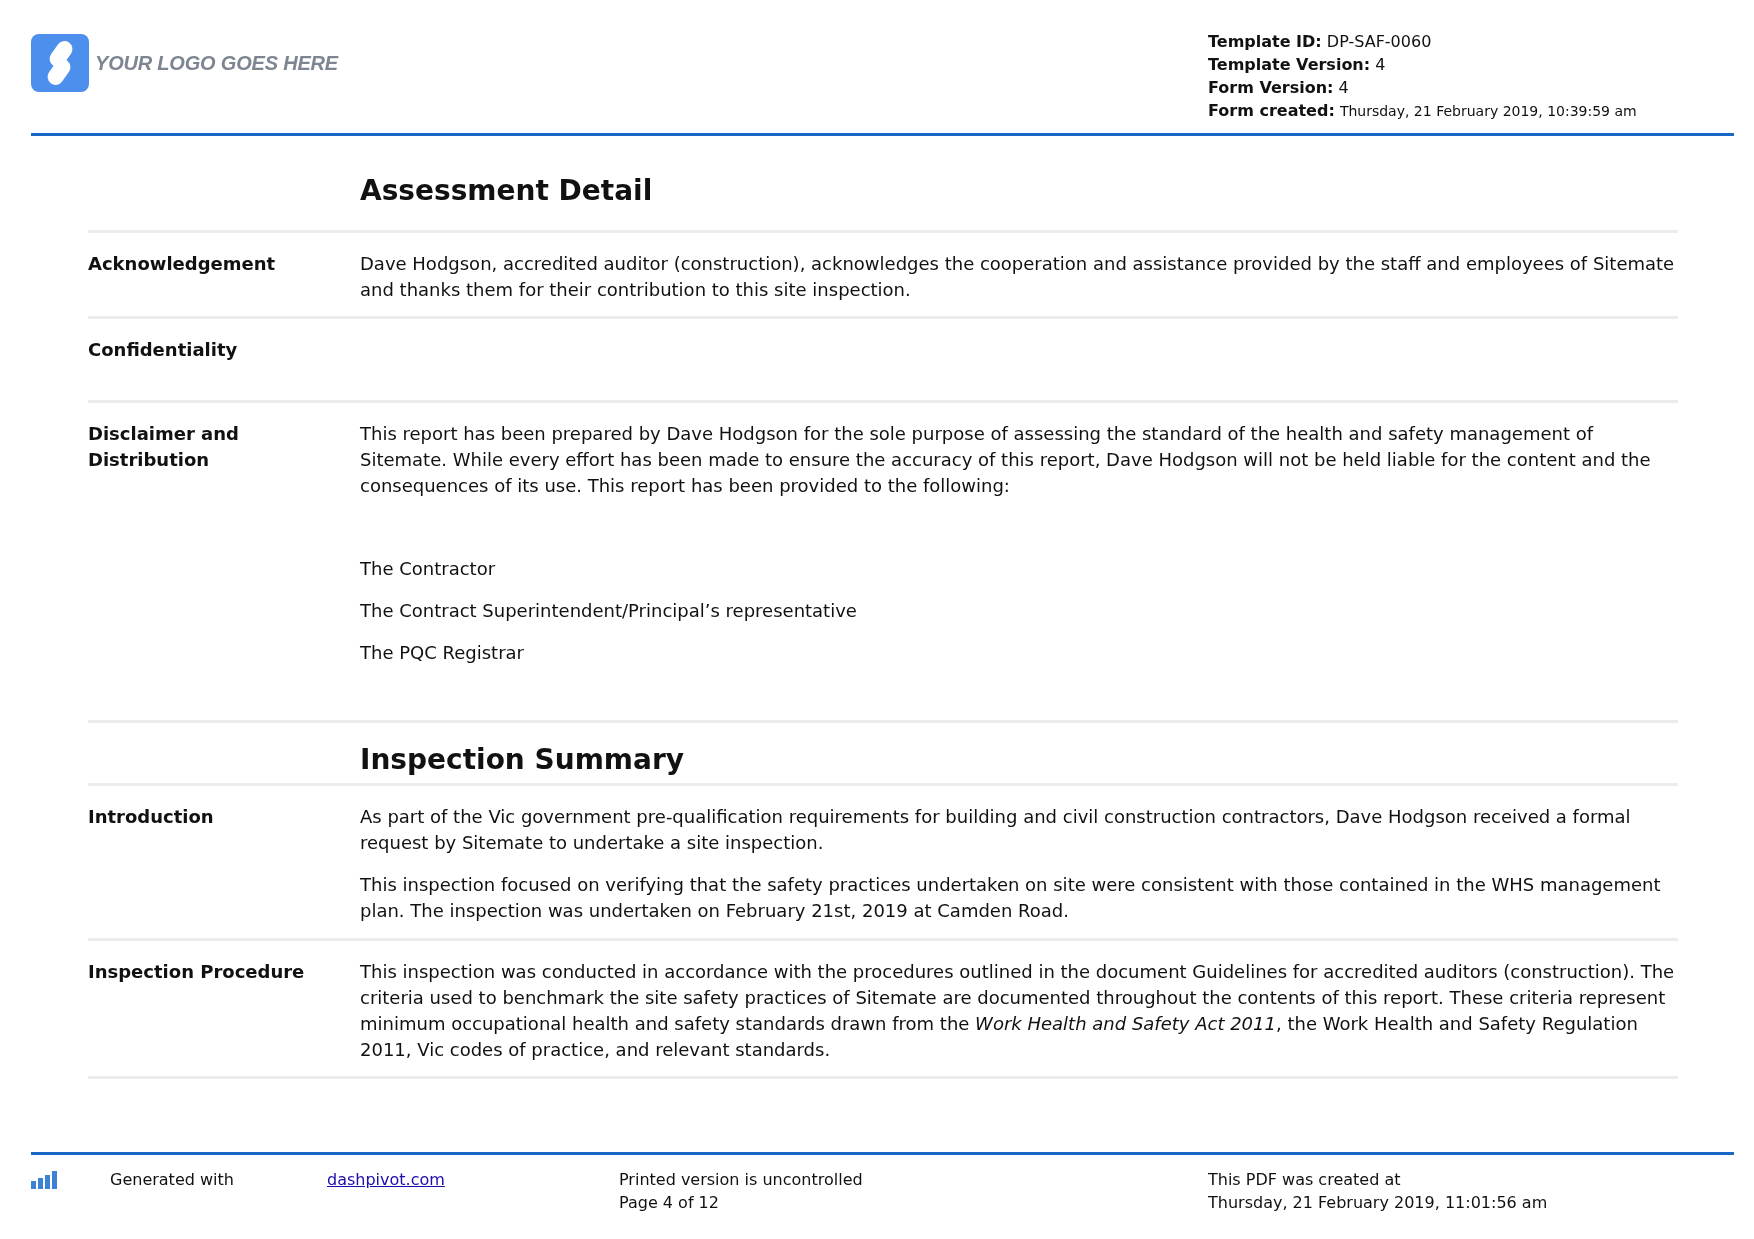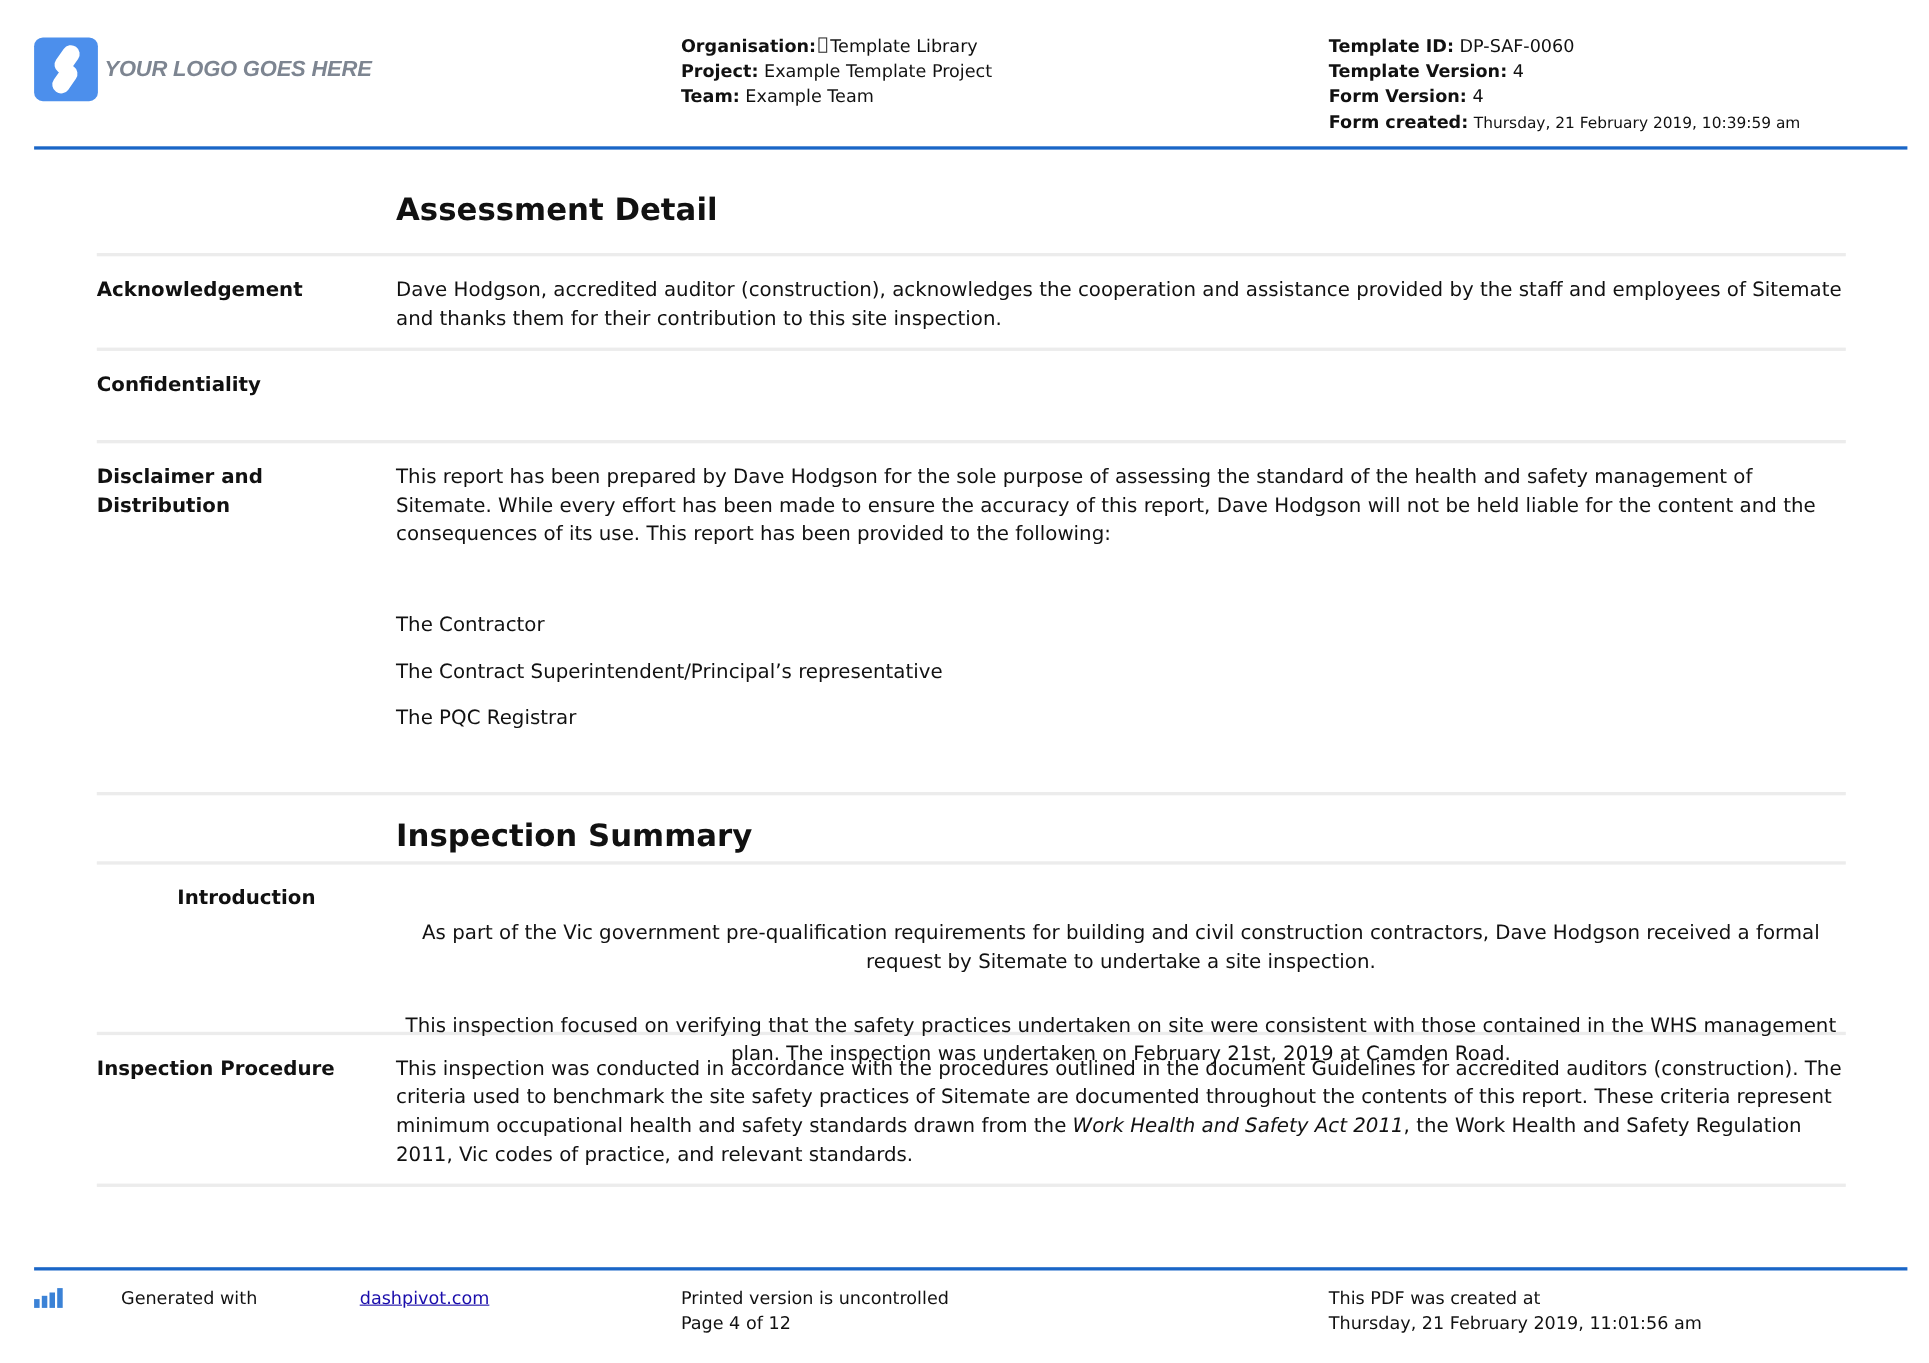--- a/index.html
+++ b/index.html
@@ -23,31 +23,31 @@
     .rule-blue { position: absolute; left: 31px; width: 1703px; height: 3px; background: #1a66c7; }
     .rule-top { top: 133px; }
     .rule-bottom { top: 1152px; }
 
     
     .content { position: absolute; left: 88px; top: 160px; width: 1590px; }
     .section-title { margin-left: 272px; font-size: 28px; font-weight: bold; height: 70px; padding-top: 14px; }
     .row { display: flex; border-top: 3px solid #ececec; padding-top: 18px; }
     .row .label { width: 272px; font-weight: bold; font-size: 18px; line-height: 26px; flex-shrink: 0; }
     .row .value { flex: 1; font-size: 18px; line-height: 26px; }
-    .row .value p { margin-bottom: 16px; margin-top: 32px; }
+    .row .value p { margin-bottom: 16px; }
     .row .value p:last-child { margin-bottom: 0; }
     .row .value em { font-style: italic; }
 
     .row-ack { height: 86px; }
     .row-conf { height: 84px; }
     .row-disc { height: 320px; }
     .distrib-list { margin-top: 57px; }
     .distrib-list div { height: 42px; }
     .row-end { border-top: 3px solid #ececec; height: 0; }
-    .row-intro { height: 155px; text-align: center; }
+    .row-intro { height: 155px; }
     .row-proc { height: 138px; }
     .sec2-title { height: 60px; padding-top: 20px; }
 
     
     .footer { position: absolute; top: 1168px; left: 0; width: 1754px; font-size: 16px; line-height: 23px; }
     .foot-left { position: absolute; left: 31px; display: flex; align-items: center; gap: 44px; }
     .foot-left .bars { display: flex; align-items: flex-end; gap: 2px; margin-right: 9px; height: 18px; }
     .foot-left .bars span { width: 5px; background: #3b82d6; display: block; }
     .foot-left a { color: #1a0dab; text-decoration: underline; }
     .foot-mid { position: absolute; left: 619px; }
@@ -60,31 +60,20 @@
   <div class="logo">
     <div class="logo-mark">
       <svg width="58" height="58" viewBox="0 0 58 58">
         <rect x="22" y="6" width="16" height="28" rx="8" transform="rotate(35 30 20)" fill="#ffffff"></rect>
         <rect x="20" y="24" width="16" height="28" rx="8" transform="rotate(35 28 38)" fill="#ffffff"></rect>
       </svg>
     </div>
     <span class="logo-text">YOUR LOGO GOES HERE</span>
   </div>
 
-  <div class="meta meta-col-1">
-    <div>
-      <b>Organisation:</b><span class="glyph"></span><span>Template Library</span>
-    </div>
-    <div>
-      <b>Project:</b> <span>Example Template Project</span>
-    </div>
-    <div>
-      <b>Team:</b> <span>Example Team</span>
-    </div>
-  </div>
 
   <div class="meta meta-col-2">
     <div>
       <b>Template ID:</b> <span>DP-SAF-0060</span>
     </div>
     <div>
       <b>Template Version:</b> <span>4</span>
     </div>
     <div>
       <b>Form Version:</b> <span>4</span>

